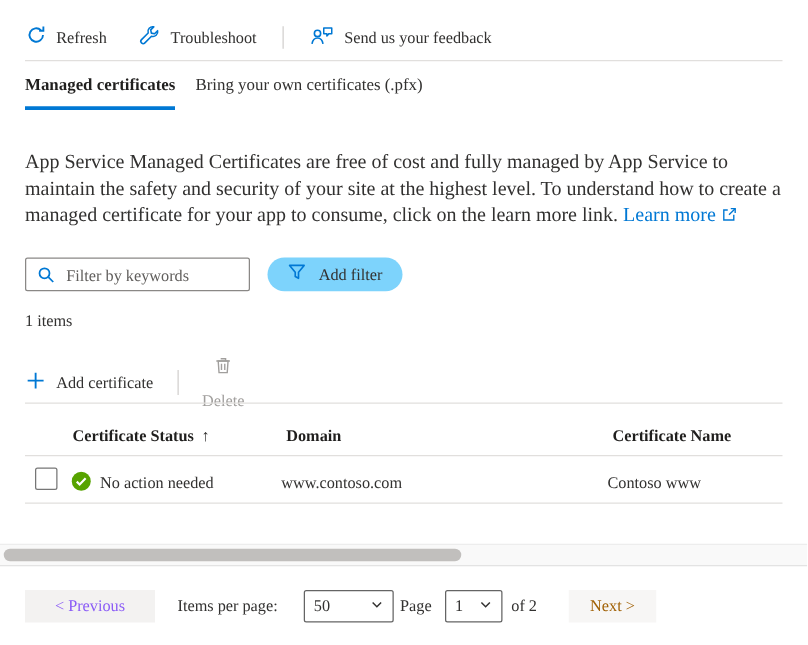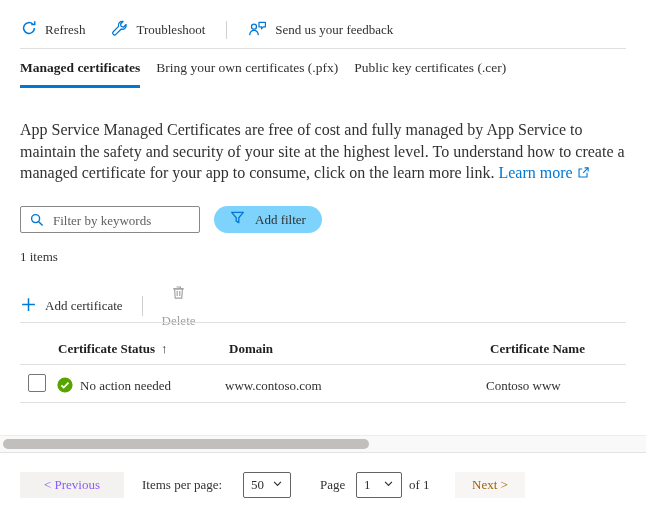--- a/index.html
+++ b/index.html
@@ -41,21 +41,21 @@
   .status-icon{position:absolute;top:377px;left:57px;width:16px;height:16px;}
   
   .hscroll{position:absolute;top:435px;left:0;width:646px;height:18px;background:#f9f9f9;border-top:1px solid #ededed;border-bottom:1px solid #e3e3e3;box-sizing:border-box;}
   .hscroll-thumb{position:absolute;top:3px;left:3px;width:366px;height:10px;border-radius:5px;background:#c1bfbd;cursor:pointer;}
   
   .pg-el{position:absolute;top:472px;height:26px;line-height:26px;white-space:nowrap;}
   .pg-btn{text-align:center;cursor:default;font-size:13px;}
   .pg-prev{left:20px;width:104px;background:#f3f2f1;color:#8b5cf6;}
   .pg-next{left:455px;width:70px;background:#f7f6f5;color:#a16207;}
   .pg-select{display:flex;align-items:center;justify-content:space-between;border:1px solid #646464;border-radius:2px;box-sizing:border-box;padding:0 7px;background:#fff;cursor:pointer;}
-  .pg-sel-50{left:243px;width:48px;}
+  .pg-sel-50{left:243px;width:72px;}
   .pg-sel-1{left:356px;width:46px;}
   .lbl-ipp{left:142px;}
   .lbl-page{left:320px;}
   .lbl-of{left:409px;}
 </style>
 </head>
 <body>
 
 <div class="screen">
 
@@ -88,21 +88,20 @@
       </span>
       <span>Send us your feedback</span>
     </div>
   </div>
 
   <div class="hdiv" style="top:48px"></div>
 
   <div class="tabs">
     <div class="tab active">Managed certificates</div>
     <div class="tab">Bring your own certificates (.pfx)</div>
-    <div class="tab">Public key certificates (.cer)</div>
   </div>
 
   <div class="desc">
     <span>App Service Managed Certificates are free of cost and fully managed by App Service to maintain the safety and security of your site at the highest level. To understand how to create a managed certificate for your app to consume, click on the learn more link.</span>
     <span class="link"><span>Learn more</span><span class="ext-icon"><svg width="13" height="13" viewBox="0 0 14 14">
             <path d="M5.6 3.2H2.2v8.6h8.6V7.4" fill="none" stroke="#0078d4" stroke-width="1.2"></path>
             <path d="M8.2 2h3.8v3.8" fill="none" stroke="#0078d4" stroke-width="1.2"></path>
             <path d="M11.9 2.1L6.7 7.3" fill="none" stroke="#0078d4" stroke-width="1.2"></path>
           </svg></span></span>
   </div>
@@ -187,16 +186,16 @@
           <path d="M2.3 4.3L6 8l3.7-3.7" fill="none" stroke="#323130" stroke-width="1.3"></path>
         </svg></span>
   </div>
   <div class="pg-el lbl-page">Page</div>
   <div class="pg-el pg-select pg-sel-1">
     <span>1</span>
     <span><svg width="11" height="11" viewBox="0 0 12 12">
           <path d="M2.3 4.3L6 8l3.7-3.7" fill="none" stroke="#323130" stroke-width="1.3"></path>
         </svg></span>
   </div>
-  <div class="pg-el lbl-of">of 1</div>
+  <div class="pg-el lbl-of">of 2</div>
   <div class="pg-el pg-btn pg-next">Next &gt;</div>
 
 </div>
 
 </body></html>

